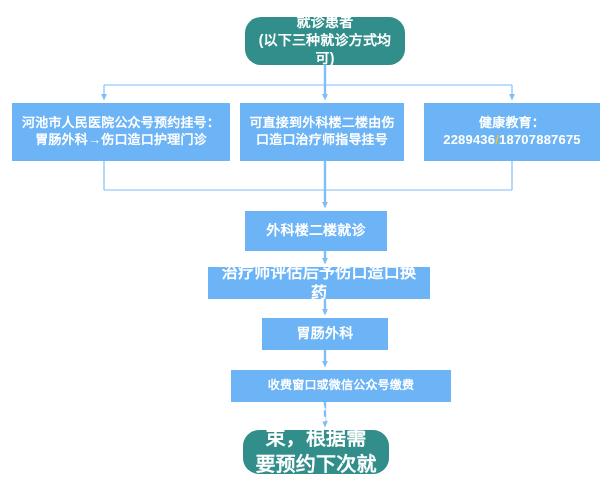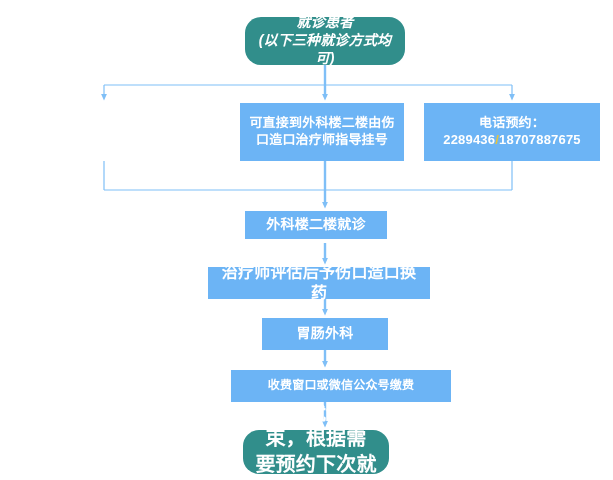--- a/index.html
+++ b/index.html
@@ -46,25 +46,25 @@
   .node-teal {
     background: #318E8B;
     border-radius: 16px;
   }
   .node-label {
     display: block;
     white-space: pre-line;
     padding: 0 6px;
   }
   
-  #node-start      { left: 245px; top: 17px;  width: 160px; height: 48px;  font-size: 14px; font-style: italic; }
+  #node-start      { left: 245px; top: 17px;  width: 160px; height: 48px;  font-size: 14px; }
   #node-branch-1   { left: 12px;  top: 103px; width: 218px; height: 58px;  font-size: 13px; }
   #node-branch-2   { left: 240px; top: 103px; width: 164px; height: 58px;  font-size: 13px; }
   #node-branch-3   { left: 424px; top: 103px; width: 176px; height: 58px;  font-size: 13px; }
-  #node-step-1     { left: 245px; top: 211px; width: 142px; height: 28px;  font-size: 14px; }
+  #node-step-1     { left: 245px; top: 211px; width: 142px; height: 40px;  font-size: 14px; }
   #node-step-2     { left: 208px; top: 267px; width: 222px; height: 32px;  font-size: 16px; }
   #node-step-3     { left: 262px; top: 318px; width: 126px; height: 32px;  font-size: 14px; }
   #node-step-4     { left: 231px; top: 370px; width: 220px; height: 32px;  font-size: 12px; }
   #node-end        { left: 243px; top: 430px; width: 146px; height: 44px;  font-size: 20px; }
   .phone-sep {
     color: #E8C33A;
   }
 </style>
 </head>
 <body>
@@ -106,28 +106,32 @@
     <g stroke="#7FBFF7" stroke-width="2.4" fill="none">
       <path d="M 325 402 L 325 424" marker-end="url(#arrowhead)"></path>
     </g>
   </svg>
 
   <div class="node node-teal" id="node-start">
     <span class="node-label">就诊患者
 (以下三种就诊方式均可)</span>
   </div>
 
+  <div class="node node-blue" id="node-branch-1">
+    <span class="node-label">河池市人民医院公众号预约挂号：
+胃肠外科→伤口造口护理门诊</span>
+  </div>
 
   <div class="node node-blue" id="node-branch-2">
     <span class="node-label">可直接到外科楼二楼由伤
 口造口治疗师指导挂号</span>
   </div>
 
   <div class="node node-blue" id="node-branch-3">
-    <span class="node-label"><span>电话预约：</span><br><span>2289436</span><span class="phone-sep">/</span><span>18707887675</span></span>
+    <span class="node-label"><span>健康教育：</span><br><span>2289436</span><span class="phone-sep">/</span><span>18707887675</span></span>
   </div>
 
   <div class="node node-blue" id="node-step-1">
     <span class="node-label">外科楼二楼就诊</span>
   </div>
 
   <div class="node node-blue" id="node-step-2">
     <span class="node-label">治疗师评估后予伤口造口换药</span>
   </div>
 

